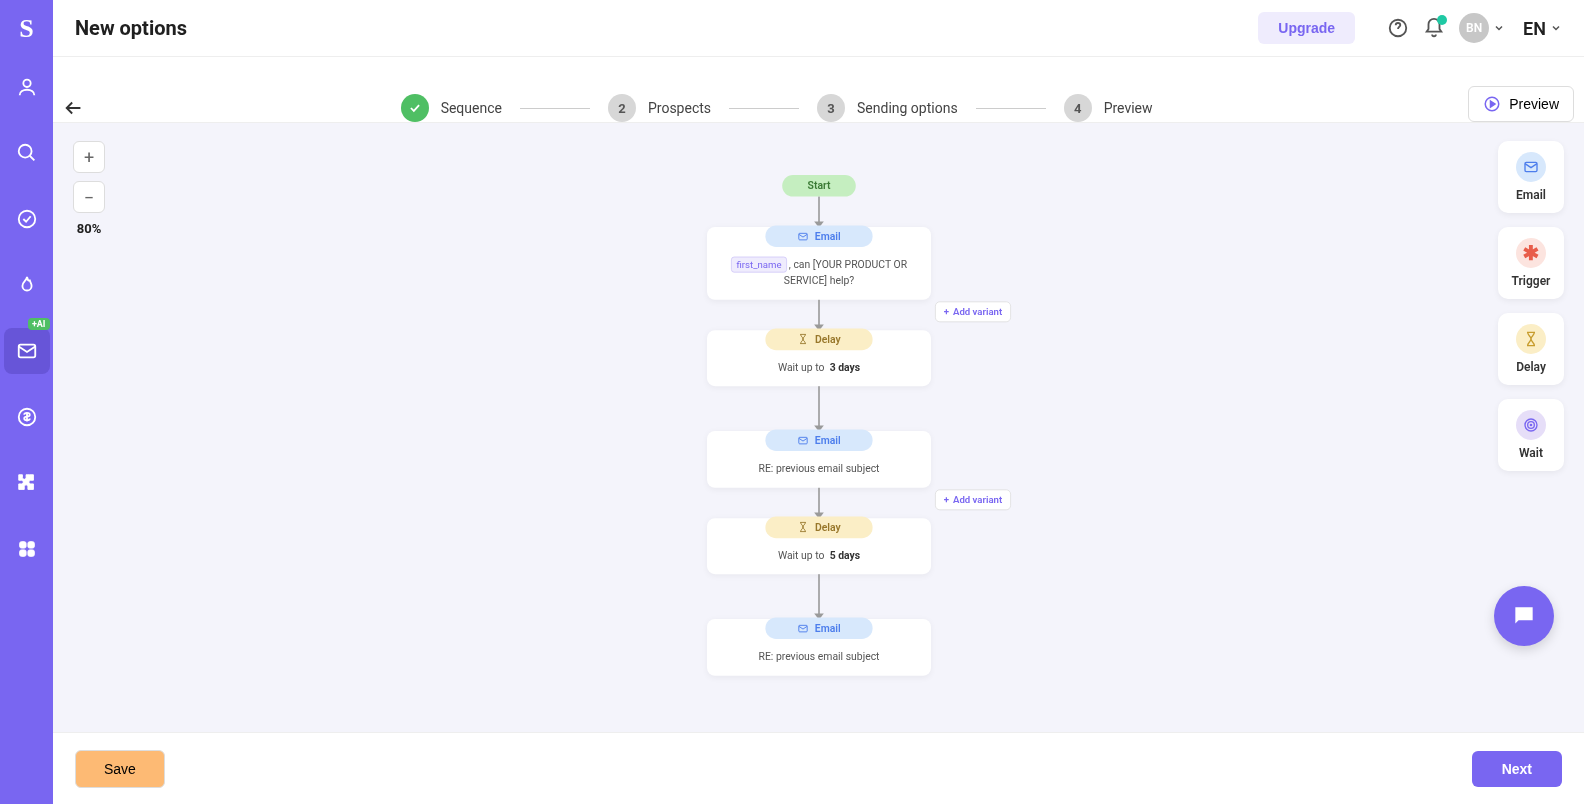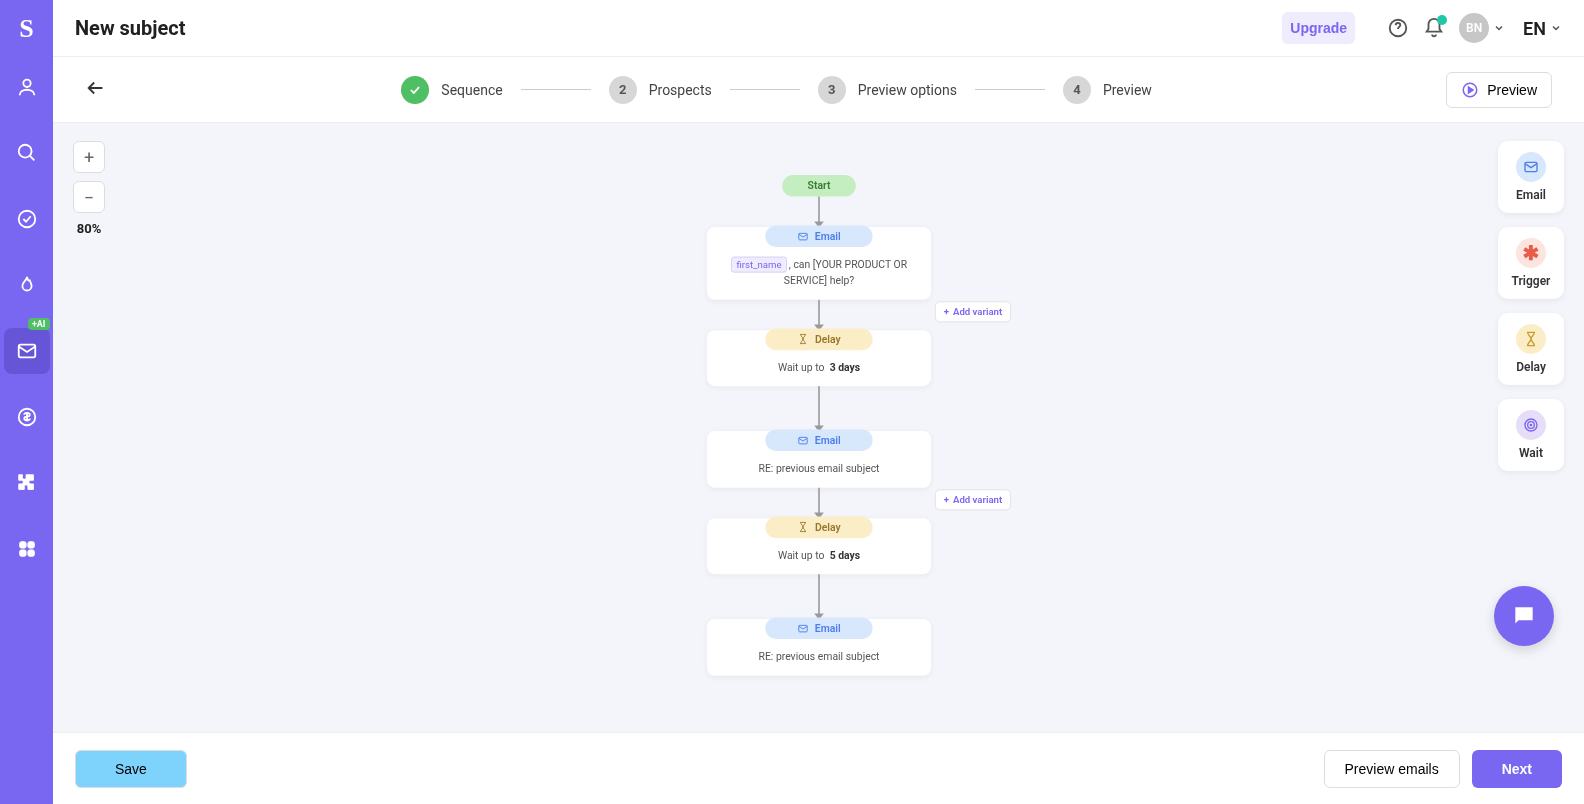--- a/index.html
+++ b/index.html
@@ -13,29 +13,29 @@
   .side-icon svg { stroke: #fff; }
   .side-icon.active { background: #6755D8; }
   .ai-badge { position: absolute; top: -10px; right: 0px; background: #4FBF64; color: #fff; font-size: 9px; font-weight: 700; padding: 1px 4px; border-radius: 4px; }
 
   
   .main { flex: 1; display: flex; flex-direction: column; height: 100vh; }
 
   
   .topbar { height: 57px; display: flex; align-items: center; padding: 0 22px; border-bottom: 1px solid #eee; }
   .page-title { font-size: 20px; font-weight: 700; flex: 1; }
-  .upgrade-btn { background: #EFECFD; color: #7966F1; border: none; padding: 8px 8px; border-radius: 6px; font-weight: 600; font-size: 14px; cursor: pointer; margin-right: 18px; }
+  .upgrade-btn { background: #EFECFD; color: #7966F1; border: none; padding: 8px 20px; border-radius: 6px; font-weight: 600; font-size: 14px; cursor: pointer; margin-right: 18px; }
   .topbar-item { margin-left: 14px; display: flex; align-items: center; cursor: pointer; position: relative; }
   .bell-dot { position: absolute; top: -2px; right: -2px; width: 10px; height: 10px; background: #1FC9A4; border-radius: 50%; }
   .avatar { width: 30px; height: 30px; border-radius: 50%; background: #C7C7C7; color: #fff; font-size: 12px; font-weight: 600; display: flex; align-items: center; justify-content: center; }
   .chev-down { margin-left: 4px; }
   .lang { font-weight: 600; font-size: 18px; margin-left: 18px; display: flex; align-items: center; }
 
   
-  .stepsbar { height: 66px; border-bottom: 1px solid #eee; display: flex; align-items: center; padding: 0 32px; }
+  .stepsbar { height: 66px; border-bottom: 1px solid #eee; display: flex; align-items: flex-end; padding: 0 10px; }
   .back-btn { cursor: pointer; }
   .steps-center { flex: 1; display: flex; justify-content: center; align-items: center; gap: 18px; }
   .step { display: flex; align-items: center; gap: 12px; color: #444; font-size: 14px; cursor: pointer; }
   .step-badge { width: 28px; height: 28px; border-radius: 50%; background: #D7D7D7; color: #555; display: flex; align-items: center; justify-content: center; font-weight: 700; font-size: 13px; }
   .step.done .step-badge { background: #4FBF64; color: #fff; }
   .step-line { width: 70px; height: 1px; background: #ccc; }
   .tutorial-btn { border: 1px solid #ddd; background: #fff; padding: 8px 14px; border-radius: 6px; font-weight: 500; font-size: 14px; display: flex; align-items: center; gap: 8px; cursor: pointer; }
 
   
   .canvas-wrap { flex: 1; position: relative; background: #F4F4FB; overflow: hidden; }
@@ -63,21 +63,21 @@
   .card { background: #fff; border-radius: 10px; box-shadow: 0 2px 8px rgba(0,0,0,0.05); min-width: 280px; display: flex; flex-direction: column; align-items: center; padding-bottom: 14px; cursor: pointer; }
   .card .pill { position: relative; top: -2px; z-index: 2; }
   .card-body { font-size: 13px; color: #555; text-align: center; margin-top: 10px; line-height: 1.5; max-width: 230px; }
   .card-body .big { font-weight: 700; color: #333; }
   .variable-chip { display: inline-block; background: #EFECFD; color: #7966F1; border: 1px solid #CFC6F7; padding: 0 6px; border-radius: 4px; font-size: 12px; margin-right: 2px; }
   .variant-row { position: relative; width: 100%; display: flex; justify-content: center; }
   .add-variant { position: absolute; right: -100px; top: 2px; background: #fff; border: 1px solid #ddd; border-radius: 6px; padding: 5px 10px; font-size: 12px; color: #7966F1; font-weight: 600; display: flex; align-items: center; gap: 5px; cursor: pointer; }
 
   
   .footer { height: 72px; border-top: 1px solid #eee; display: flex; align-items: center; padding: 0 22px; background: #fff; }
-  .save-btn { border: 1px solid #ddd; background: #7dd3fc; padding: 10px 39px; border-radius: 6px; font-size: 14px; cursor: pointer; }
+  .save-btn { border: 1px solid #ddd; background: #fdba74; padding: 10px 28px; border-radius: 6px; font-size: 14px; cursor: pointer; }
   .footer-right { margin-left: auto; display: flex; gap: 12px; }
   .preview-btn { border: 1px solid #ddd; background: #fff; padding: 10px 20px; border-radius: 6px; font-size: 14px; cursor: pointer; }
   .next-btn { background: #7966F1; color: #fff; border: none; padding: 10px 30px; border-radius: 6px; font-size: 14px; font-weight: 700; cursor: pointer; }
 
   
   .chat-fab { position: absolute; bottom: 86px; right: 30px; width: 60px; height: 60px; border-radius: 50%; background: #7966F1; display: flex; align-items: center; justify-content: center; cursor: pointer; box-shadow: 0 4px 12px rgba(0,0,0,0.15); z-index: 20; }
 </style>
 </head>
 <body>
 
@@ -130,21 +130,21 @@
         <rect x="13" y="4" width="7" height="7" rx="2"></rect>
         <rect x="4" y="13" width="7" height="7" rx="2"></rect>
         <rect x="13" y="13" width="7" height="7" rx="2"></rect>
       </svg>
   </div>
 </div>
 
 <div class="main">
 
   <div class="topbar">
-    <div class="page-title">New subject</div>
+    <div class="page-title">New options</div>
     <button class="upgrade-btn">Upgrade</button>
     <div class="topbar-item">
       <svg width="22" height="22" viewBox="0 0 24 24" fill="none" stroke="#555" stroke-width="2">
           <circle cx="12" cy="12" r="9"></circle>
           <path d="M12 16v.01M9.5 9a2.5 2.5 0 115 0c0 1.5-2.5 2-2.5 4"></path>
         </svg>
     </div>
     <div class="topbar-item">
       <svg width="22" height="22" viewBox="0 0 24 24" fill="none" stroke="#555" stroke-width="2">
           <path d="M6 8a6 6 0 0112 0v5l2 3H4l2-3V8zM10 19a2 2 0 004 0"></path>
@@ -181,21 +181,21 @@
         <span>Sequence</span>
       </div>
       <div class="step-line"></div>
       <div class="step">
         <div class="step-badge">2</div>
         <span>Prospects</span>
       </div>
       <div class="step-line"></div>
       <div class="step">
         <div class="step-badge">3</div>
-        <span>Preview options</span>
+        <span>Sending options</span>
       </div>
       <div class="step-line"></div>
       <div class="step">
         <div class="step-badge">4</div>
         <span>Preview</span>
       </div>
     </div>
     <button class="tutorial-btn">
       <svg width="18" height="18" viewBox="0 0 24 24" fill="none" stroke="#7966F1" stroke-width="2">
           <circle cx="12" cy="12" r="9"></circle>
@@ -337,18 +337,17 @@
       <svg width="26" height="26" viewBox="0 0 24 24" fill="#fff">
           <path d="M4 4h16v12H7l-3 3V4z"></path>
         </svg>
     </div>
 
   </div>
 
   <div class="footer">
     <button class="save-btn">Save</button>
     <div class="footer-right">
-      <button class="preview-btn">Preview emails</button>
       <button class="next-btn">Next</button>
     </div>
   </div>
 
 </div>
 
 </body></html>

